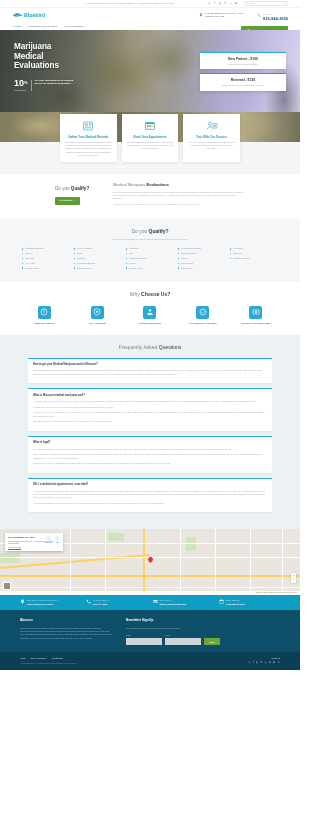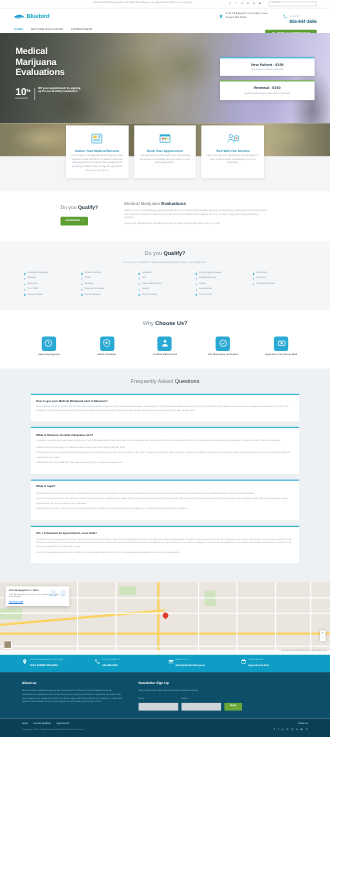--- a/index.html
+++ b/index.html
@@ -312,22 +312,22 @@
             <path d="M7 2v2H5a2 2 0 0 0-2 2v13a2 2 0 0 0 2 2h14a2 2 0 0 0 2-2V6a2 2 0 0 0-2-2h-2V2h-2v2H9V2H7zm12 7v10H5V9h14z"></path>
           </svg>
         <span>BOOK AN APPOINTMENT</span>
       </button>
     </div>
   </div>
 
   <div class="hero">
     <div class="hero-inner">
       <div class="hero-title">
+        <div>Marijuana</div>
         <div>Medical</div>
-        <div>Marijuana</div>
         <div>Evaluations</div>
       </div>
       <div class="hero-promo">
         <div>
           <span class="promo-num">10</span><sup class="promo-num" style="font-size:4px">%</sup>
           <span class="promo-sub">DISCOUNT</span>
         </div>
         <div class="promo-divider"></div>
         <div class="promo-text">Off your appointment by signing up for our monthly newsletter!</div>
       </div>

